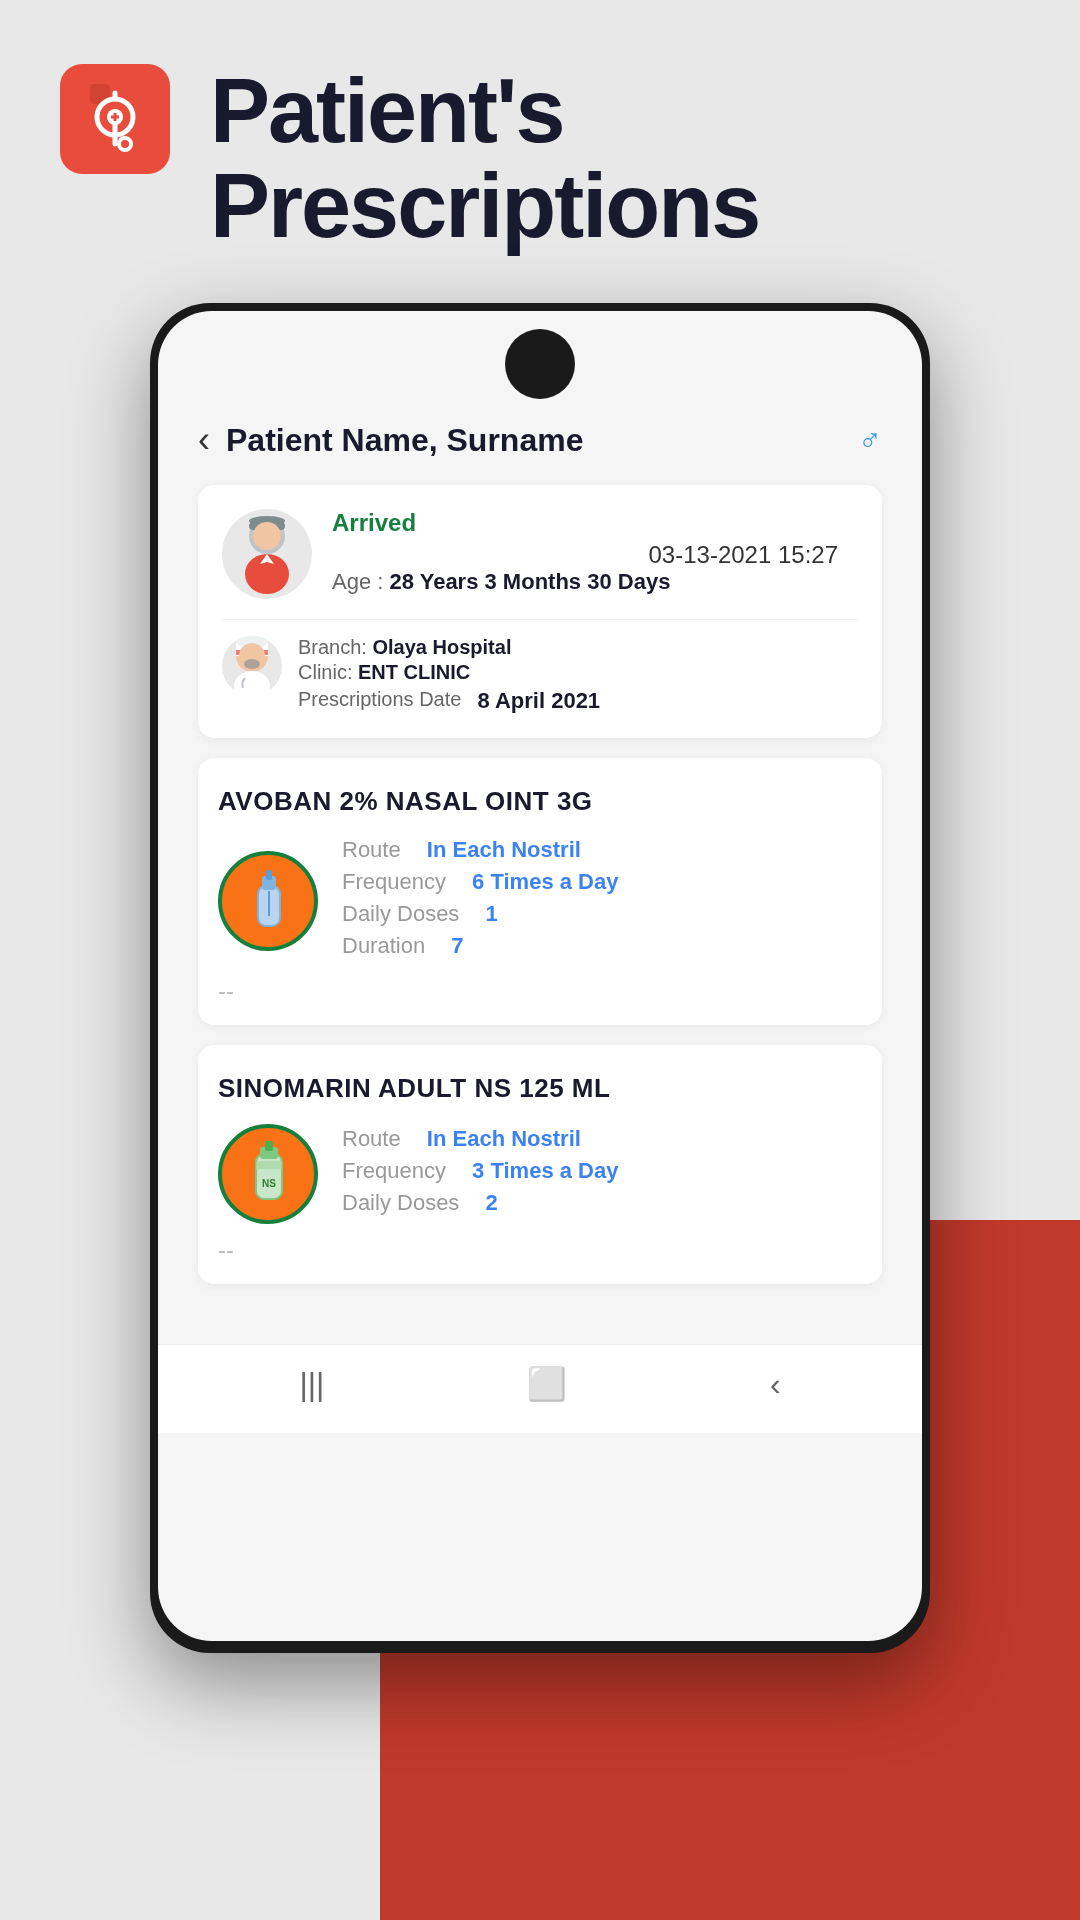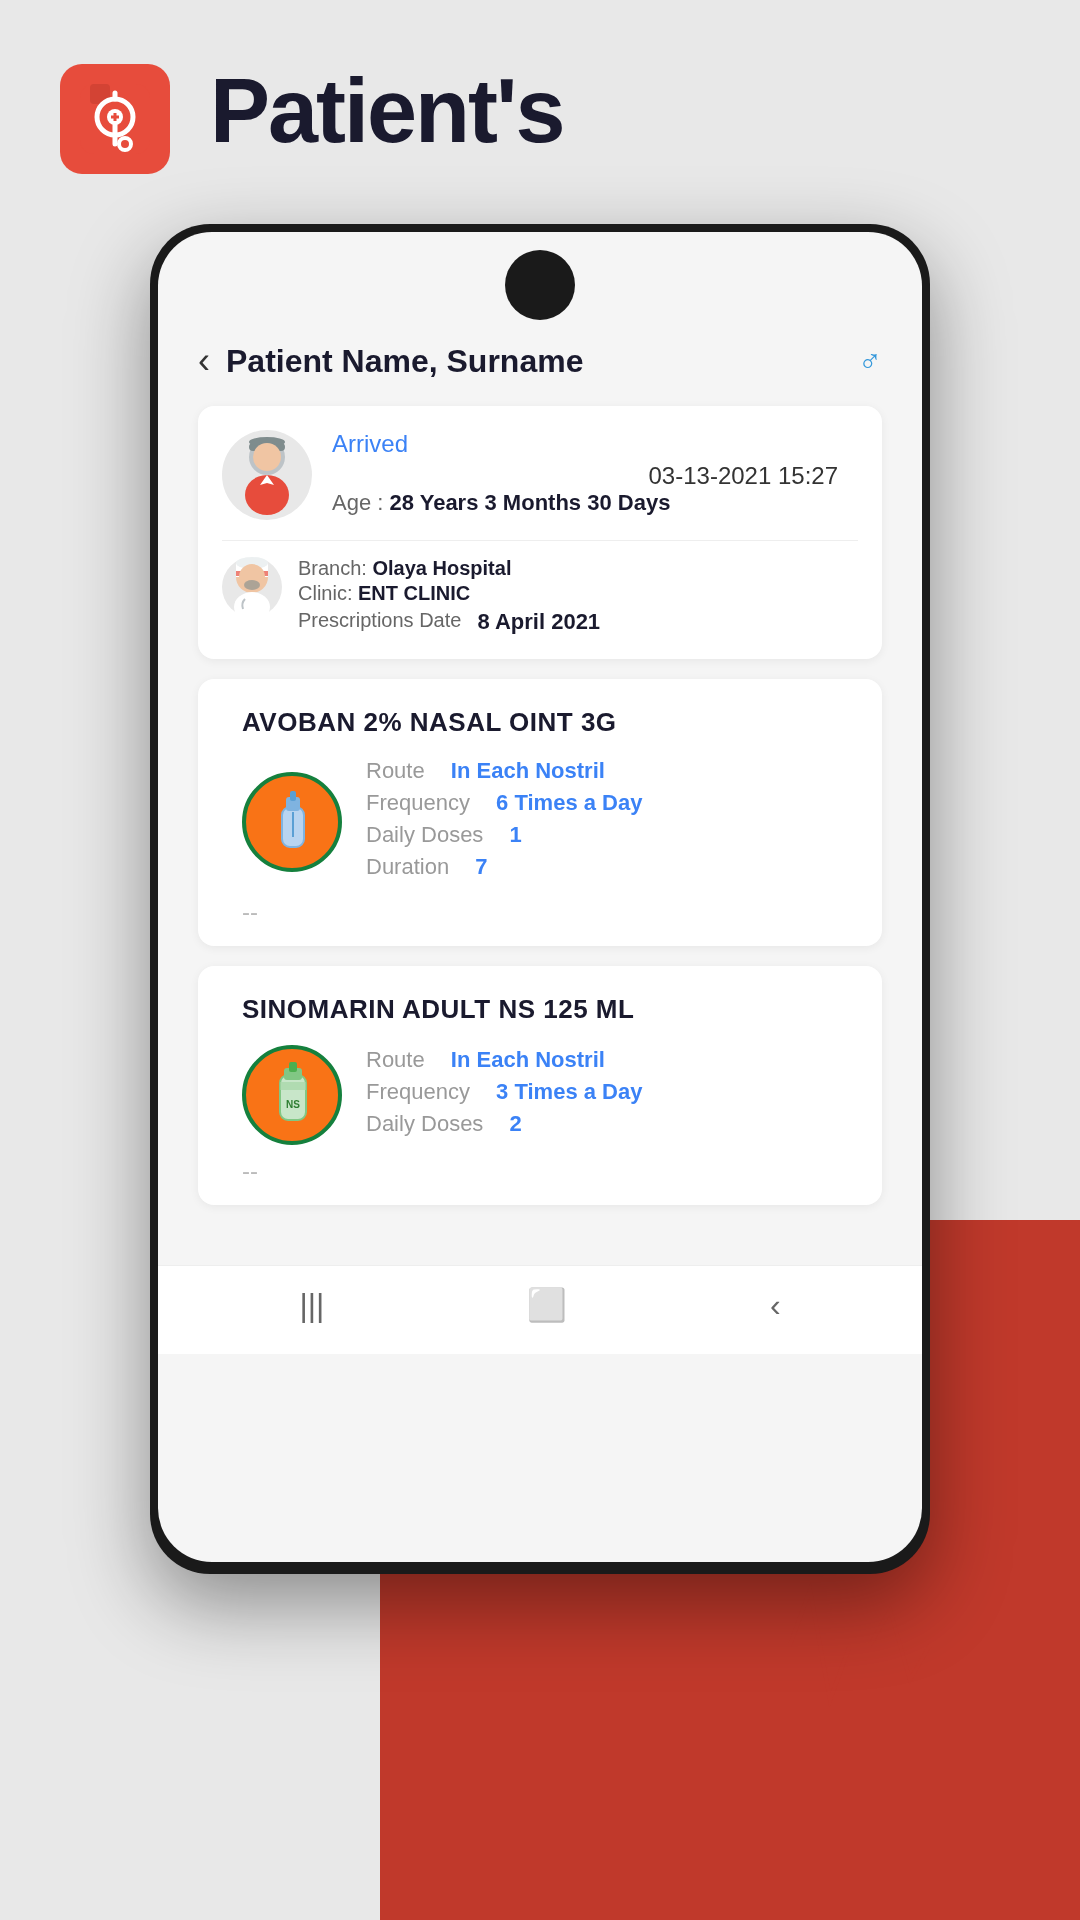--- a/index.html
+++ b/index.html
@@ -167,23 +167,23 @@
       font-size: 50px;
       flex-shrink: 0;
       overflow: hidden;
     }
 
     .patient-details {
       flex: 1;
     }
 
     .arrived-status {
-      color: #3b82f6;
+      color: #15803d;
       font-size: 24px;
-      font-weight: 400;
+      font-weight: 700;
       display: block;
       margin-bottom: 4px;
     }
 
     .datetime {
       font-size: 24px;
       color: #333;
       float: right;
       font-weight: 500;
     }
@@ -272,21 +272,21 @@
     .prescriptions-date-value {
       font-size: 22px;
       color: #1a1a2e;
       font-weight: 600;
     }
 
     
     .medication-card {
       background: white;
       border-radius: 16px;
-      padding: 28px 44px 20px;
+      padding: 28px 20px 20px;
       margin-bottom: 20px;
       box-shadow: 0 2px 10px rgba(0,0,0,0.06);
     }
 
     .medication-name {
       font-size: 26px;
       font-weight: 900;
       color: #1a1a2e;
       text-transform: uppercase;
       margin-bottom: 20px;
@@ -380,20 +380,21 @@
       <circle cx="40" cy="38" r="8" fill="white"></circle>
       <line x1="40" y1="46" x2="40" y2="65" stroke="white" stroke-width="5" stroke-linecap="round"></line>
       <circle cx="50" cy="65" r="6" fill="none" stroke="white" stroke-width="4"></circle>
 
       <line x1="36" y1="38" x2="44" y2="38" stroke="#e74c3c" stroke-width="3"></line>
       <line x1="40" y1="34" x2="40" y2="42" stroke="#e74c3c" stroke-width="3"></line>
     </svg>
   </div>
   <h1 class="page-title">
     <span>Patient's</span><br>
+    <span>Prescriptions</span>
   </h1>
 </div>
 
 <div class="phone-mockup">
   <div class="phone-screen">
 
     <div class="phone-notch"></div>
 
     <div class="screen-content">
 

